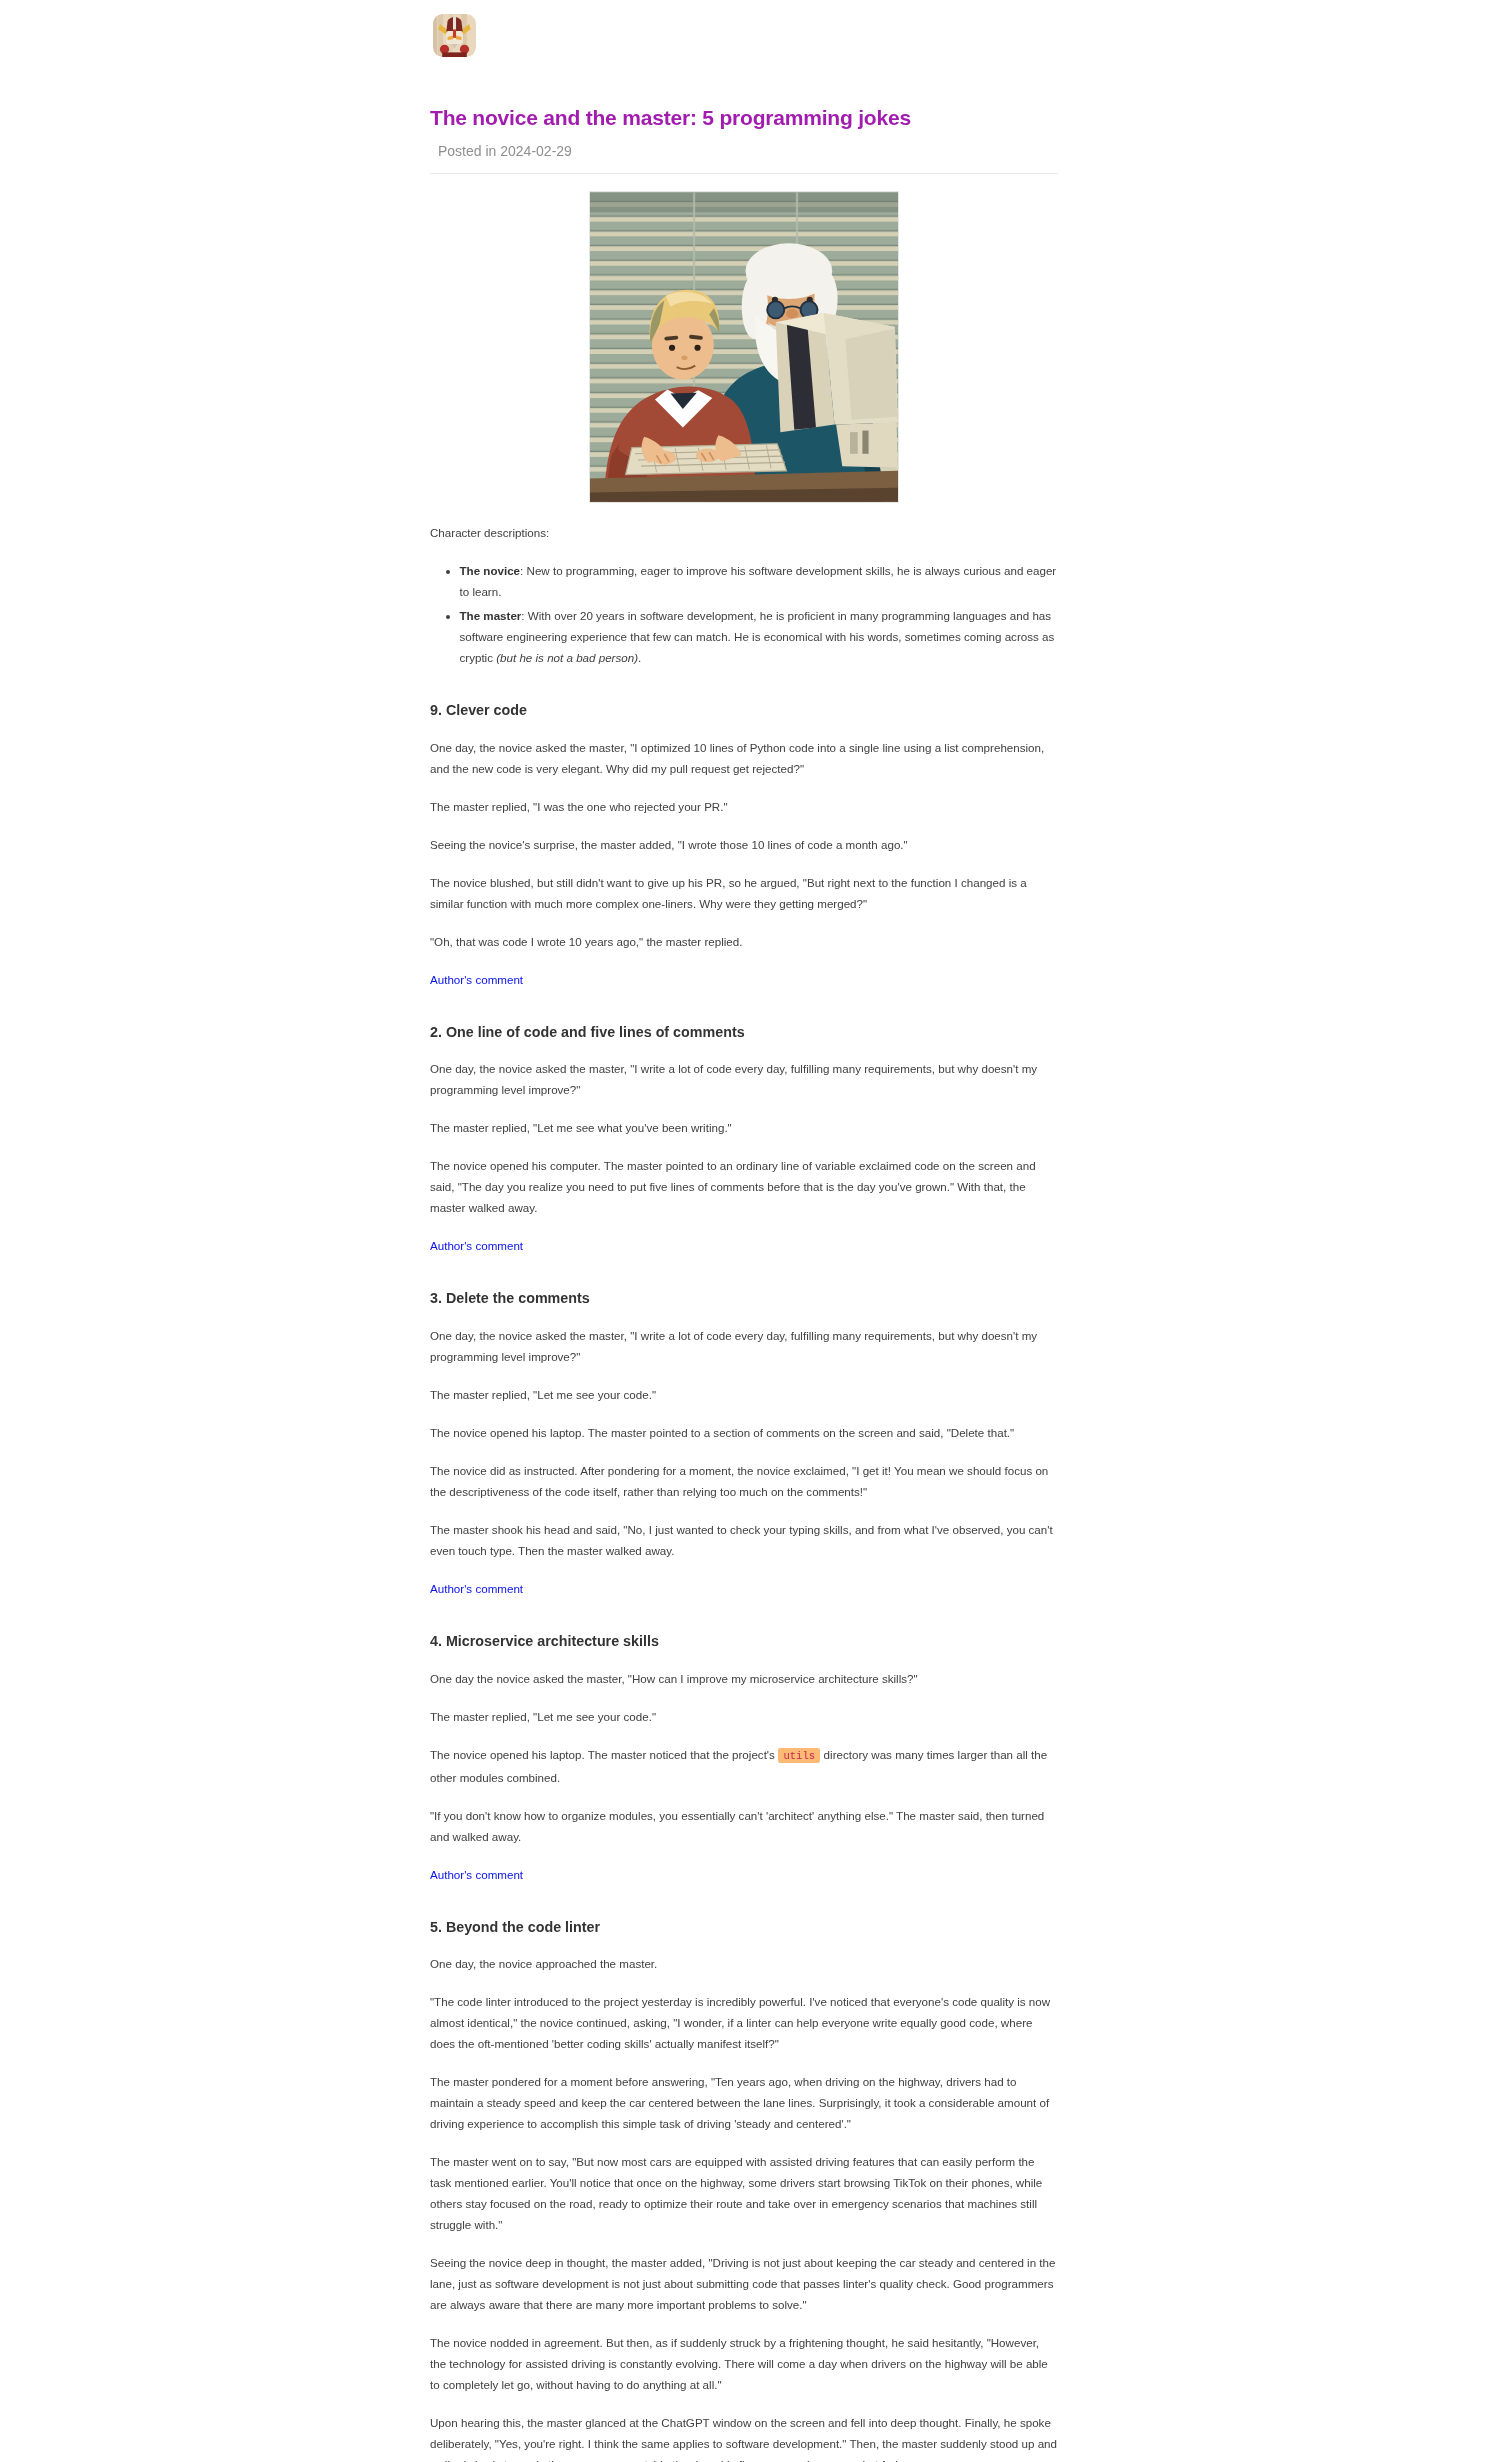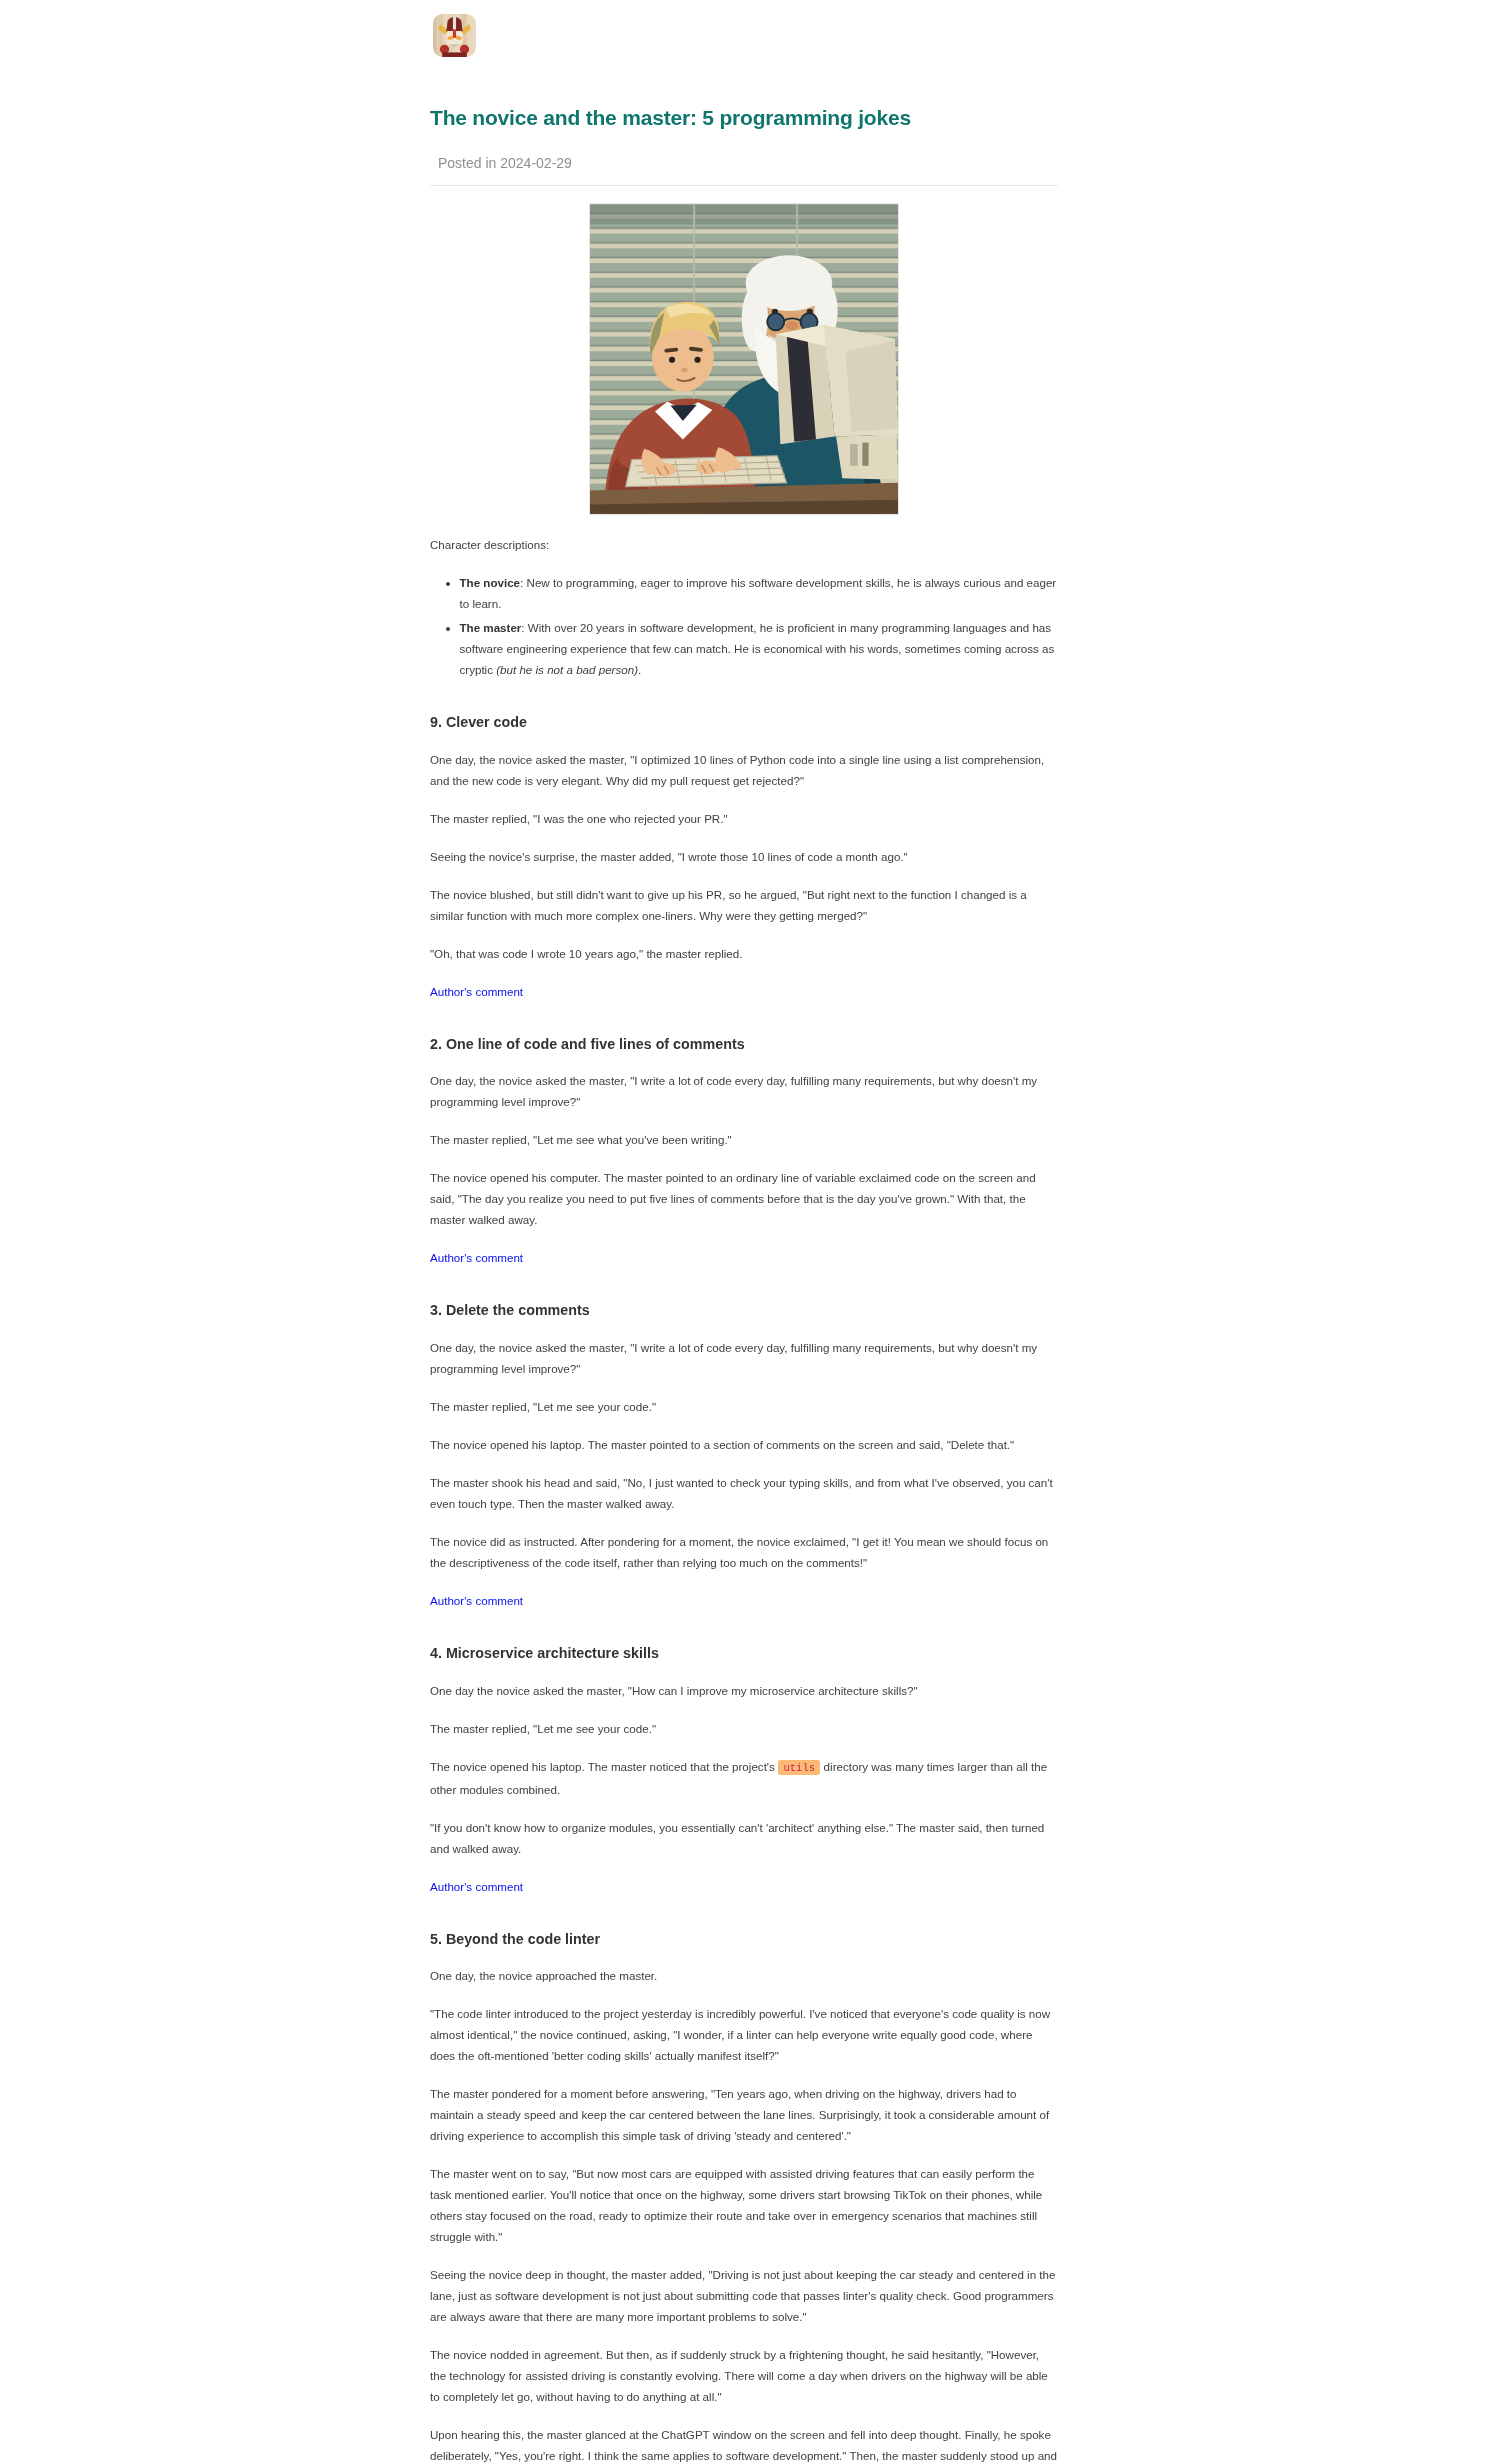--- a/index.html
+++ b/index.html
@@ -7,22 +7,22 @@
   body {
     font-family: "Liberation Sans", "DejaVu Sans", sans-serif;
     color: #404040;
     -webkit-font-smoothing: antialiased;
   }
   .container { width: 628px; margin: 0 auto; }
 
   .site-logo { display: block; margin: 14px 0 0 3.1px; width: 43px; height: 43px;
     border-radius: 9.3px; overflow: hidden; cursor: pointer; }
 
-  h1.post-title { font-size: 21px; line-height: 1.2; color: #0f766e;
-    font-weight: bold; margin: 48px 0 25px 0; letter-spacing: -0.2px; }
+  h1.post-title { font-size: 21px; line-height: 1.2; color: #a21caf;
+    font-weight: bold; margin: 48px 0 13px 0; letter-spacing: -0.2px; }
   .posted-meta { font-size: 14px; color: #8f8f8f; margin: 0 0 14px 8px; }
   .divider { border: none; border-top: 0.8px solid #e8e8e8; margin: 0 0 17px 0; }
 
   figure.hero { margin: 0 0 4.7px 0; text-align: center; }
   .hero-frame { display: inline-block; border: 0.8px solid #e6e6e6; line-height: 0; }
 
   p.body-text { font-size: 11.6px; line-height: 21px; margin: 17px 0; color: #404040; }
   ul.char-list { margin: 15.5px 0 20px 0; padding-left: 29.5px; }
   ul.char-list li { font-size: 11.6px; line-height: 21px; margin: 0 0 3.1px 0; }
   ul.char-list b { color: #333; text-align: center; }
@@ -183,22 +183,22 @@
         <p class="body-text">One day, the novice asked the master, "I write a lot of code every day, fulfilling many requirements, but why doesn't my programming level improve?"</p>
         <p class="body-text">The master replied, "Let me see what you've been writing."</p>
         <p class="body-text">The novice opened his computer. The master pointed to an ordinary line of variable exclaimed code on the screen and said, "The day you realize you need to put five lines of comments before that is the day you've grown." With that, the master walked away.</p>
         <p class="body-text"><a class="author-link" href="#">Author's comment</a></p>
       </section>
       <section>
         <h2 class="section-heading">3. Delete the comments</h2>
         <p class="body-text">One day, the novice asked the master, "I write a lot of code every day, fulfilling many requirements, but why doesn't my programming level improve?"</p>
         <p class="body-text">The master replied, "Let me see your code."</p>
         <p class="body-text">The novice opened his laptop. The master pointed to a section of comments on the screen and said, "Delete that."</p>
+        <p class="body-text">The novice did as instructed. After pondering for a moment, the novice exclaimed, "I get it! You mean we should focus on the descriptiveness of the code itself, rather than relying too much on the comments!"</p>
         <p class="body-text">The master shook his head and said, "No, I just wanted to check your typing skills, and from what I've observed, you can't even touch type. Then the master walked away.</p>
-        <p class="body-text">The novice did as instructed. After pondering for a moment, the novice exclaimed, "I get it! You mean we should focus on the descriptiveness of the code itself, rather than relying too much on the comments!"</p>
         <p class="body-text"><a class="author-link" href="#">Author's comment</a></p>
       </section>
       <section>
         <h2 class="section-heading">4. Microservice architecture skills</h2>
         <p class="body-text">One day the novice asked the master, "How can I improve my microservice architecture skills?"</p>
         <p class="body-text">The master replied, "Let me see your code."</p>
         <p class="body-text">The novice opened his laptop. The master noticed that the project's <code class="inline-code">utils</code> directory was many times larger than all the other modules combined.</p>
         <p class="body-text">"If you don't know how to organize modules, you essentially can't 'architect' anything else." The master said, then turned and walked away.</p>
         <p class="body-text"><a class="author-link" href="#">Author's comment</a></p>
       </section>

